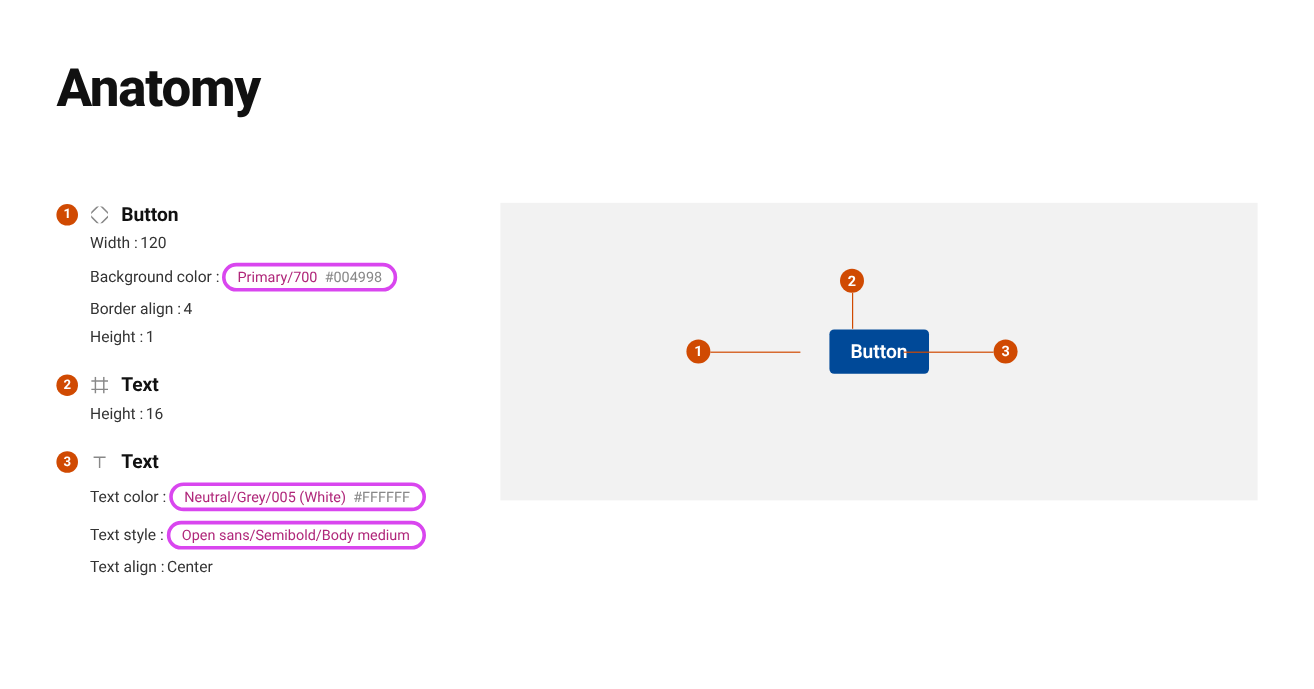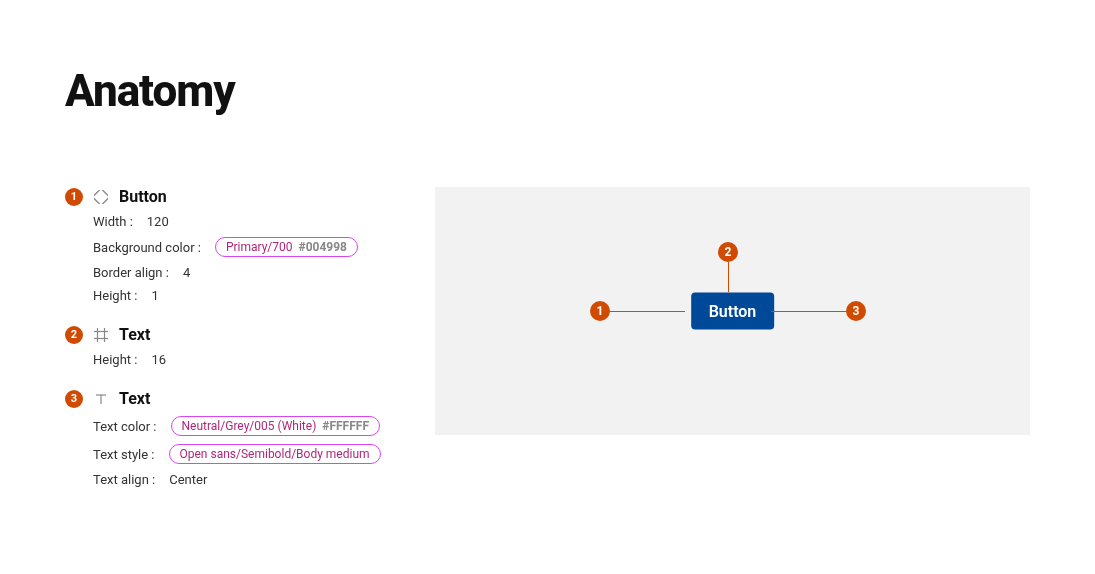--- a/index.html
+++ b/index.html
@@ -4,21 +4,21 @@
   <style>
     * { box-sizing: border-box; margin: 0; padding: 0; }
     body {
       font-family: -apple-system, BlinkMacSystemFont, 'Segoe UI', Roboto, 'Helvetica Neue', Arial, sans-serif;
       background: #fff;
       width: 1095px;
       height: 574px;
       overflow: hidden;
     }
     .container {
-      padding: 65px;
+      padding: 47px;
       display: flex;
       flex-direction: column;
     }
     .page-title {
       font-size: 44px;
       font-weight: 800;
       color: #111;
       letter-spacing: -1px;
     }
     .content {
@@ -64,37 +64,36 @@
       font-weight: 700;
       color: #111;
     }
     .spec-row {
       font-size: 13px;
       color: #333;
       margin-left: 28px;
       margin-bottom: 8px;
       display: flex;
       align-items: center;
-      gap: 14px;
+      gap: 2px;
     }
     .chip {
       display: inline-flex;
       align-items: center;
-      border: 1px solid #d946ef;
+      border: 3px solid #d946ef;
       border-radius: 14px;
       padding: 2px 10px;
       font-size: 12px;
       gap: 6px;
     }
     .chip-name {
       color: #B0277A;
     }
     .chip-hex {
       color: #888;
-      font-weight: bold;
     }
     .preview {
       flex: 1;
       background: #F2F2F2;
       height: 248px;
       position: relative;
     }
     .preview-button {
       position: absolute;
       left: 50%;

